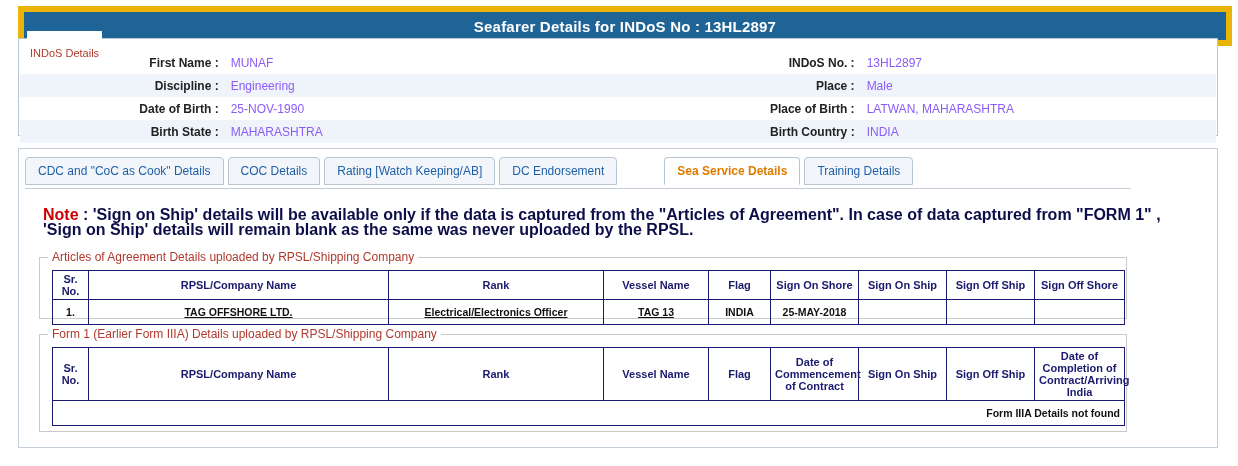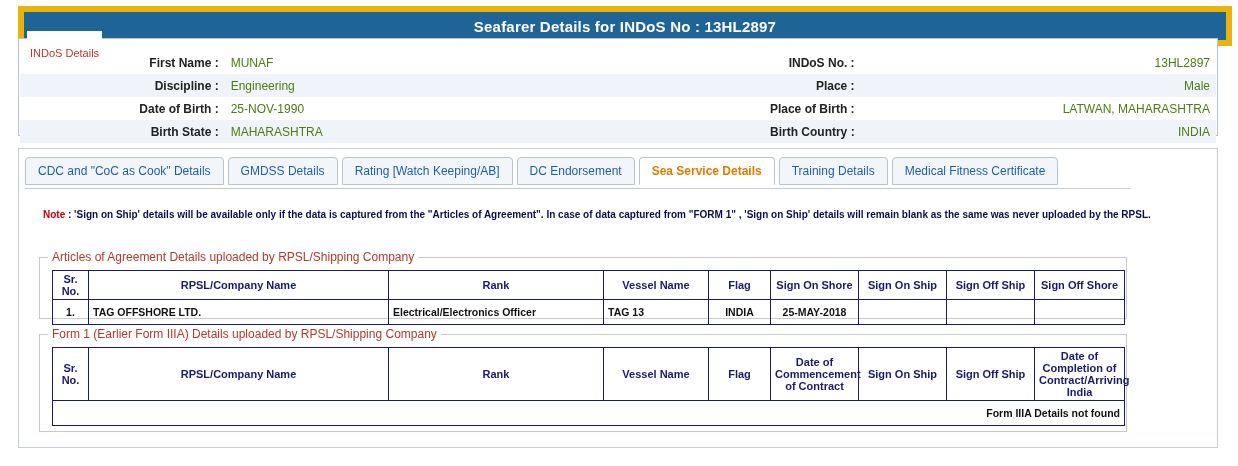--- a/index.html
+++ b/index.html
@@ -71,26 +71,26 @@
   }
   .indos-table tr.alt td { background: #eef4fa; }
   .lbl {
     text-align: right;
     font-weight: bold;
     color: #222222;
     width: 200px;
   }
   .val {
     text-align: left;
-    color: #4d7c0f;
+    color: #8b5cf6;
     width: 400px;
     padding-left: 8px;
   }
   .lbl2 { width: 240px; }
-  .val2 { width: 356px; text-align: right; }
+  .val2 { width: 356px; }
   
   .panel {
     position: absolute;
     left: 18px;
     top: 148px;
     width: 1200px;
     height: 300px;
     border: 1px solid #c3ced9;
     background: #ffffff;
     box-sizing: border-box;
@@ -112,36 +112,37 @@
     border-radius: 4px 4px 0 0;
     border-bottom: 1px solid #b7c4d1;
     white-space: nowrap;
     line-height: 14px;
   }
   .tab.active {
     background: #ffffff;
     color: #e07b00;
     font-weight: bold;
     border-bottom: 1px solid #ffffff;
+    margin-left: 43px;
   }
   .tabs-rule {
     position: absolute;
     left: 6px;
     top: 39px;
     width: 1106px;
     height: 1px;
     background: #c3ced9;
   }
   
   .note {
     position: absolute;
     left: 24px;
     top: 58px;
     width: 1160px;
-    font-size: 10px;
+    font-size: 16px;
     font-weight: bold;
     color: #0d0d4a;
     line-height: 15px;
   }
   .note .note-kw { color: #cc0000; }
   
   .sec {
     position: absolute;
     border: 1px solid #c9c9c9;
     box-sizing: border-box;
@@ -177,21 +178,21 @@
     text-align: center;
     line-height: 12px;
   }
   table.grid td {
     color: #111111;
     font-weight: bold;
     font-size: 10.5px;
     height: 20px;
   }
   .center { text-align: center; }
-  .left { text-align: left; }
+  .left { text-align: center; text-decoration: underline; }
   .notfound {
     color: #cc0000;
     font-weight: bold;
     font-size: 12px;
     text-align: right;
   }
   #aoa-table { position: absolute; left: 12px; top: 12px; width: 1062px; }
   #f1-table { position: absolute; left: 12px; top: 12px; width: 1062px; }
 </style>
 </head>
@@ -232,26 +233,25 @@
           <td class="val val2">INDIA</td>
         </tr>
       </tbody>
     </table>
   </div>
 
   <div class="panel">
 
     <div class="tabs">
       <div class="tab">CDC and "CoC as Cook" Details</div>
-      <div class="tab">GMDSS Details</div>
+      <div class="tab">COC Details</div>
       <div class="tab">Rating [Watch Keeping/AB]</div>
       <div class="tab">DC Endorsement</div>
       <div class="tab active">Sea Service Details</div>
       <div class="tab">Training Details</div>
-      <div class="tab">Medical Fitness Certificate</div>
     </div>
     <div class="tabs-rule"></div>
 
     <div class="note">
       <span class="note-kw">Note</span><span> : 'Sign on Ship' details will be available only if the data is captured from the "Articles of Agreement". In case of data captured from "FORM 1" , 'Sign on Ship' details will remain blank as the same was never uploaded by the RPSL.</span>
     </div>
 
     <div class="sec" id="sec-aoa">
       <span class="sec-legend">Articles of Agreement Details uploaded by RPSL/Shipping Company</span>
       <table class="grid" id="aoa-table">

